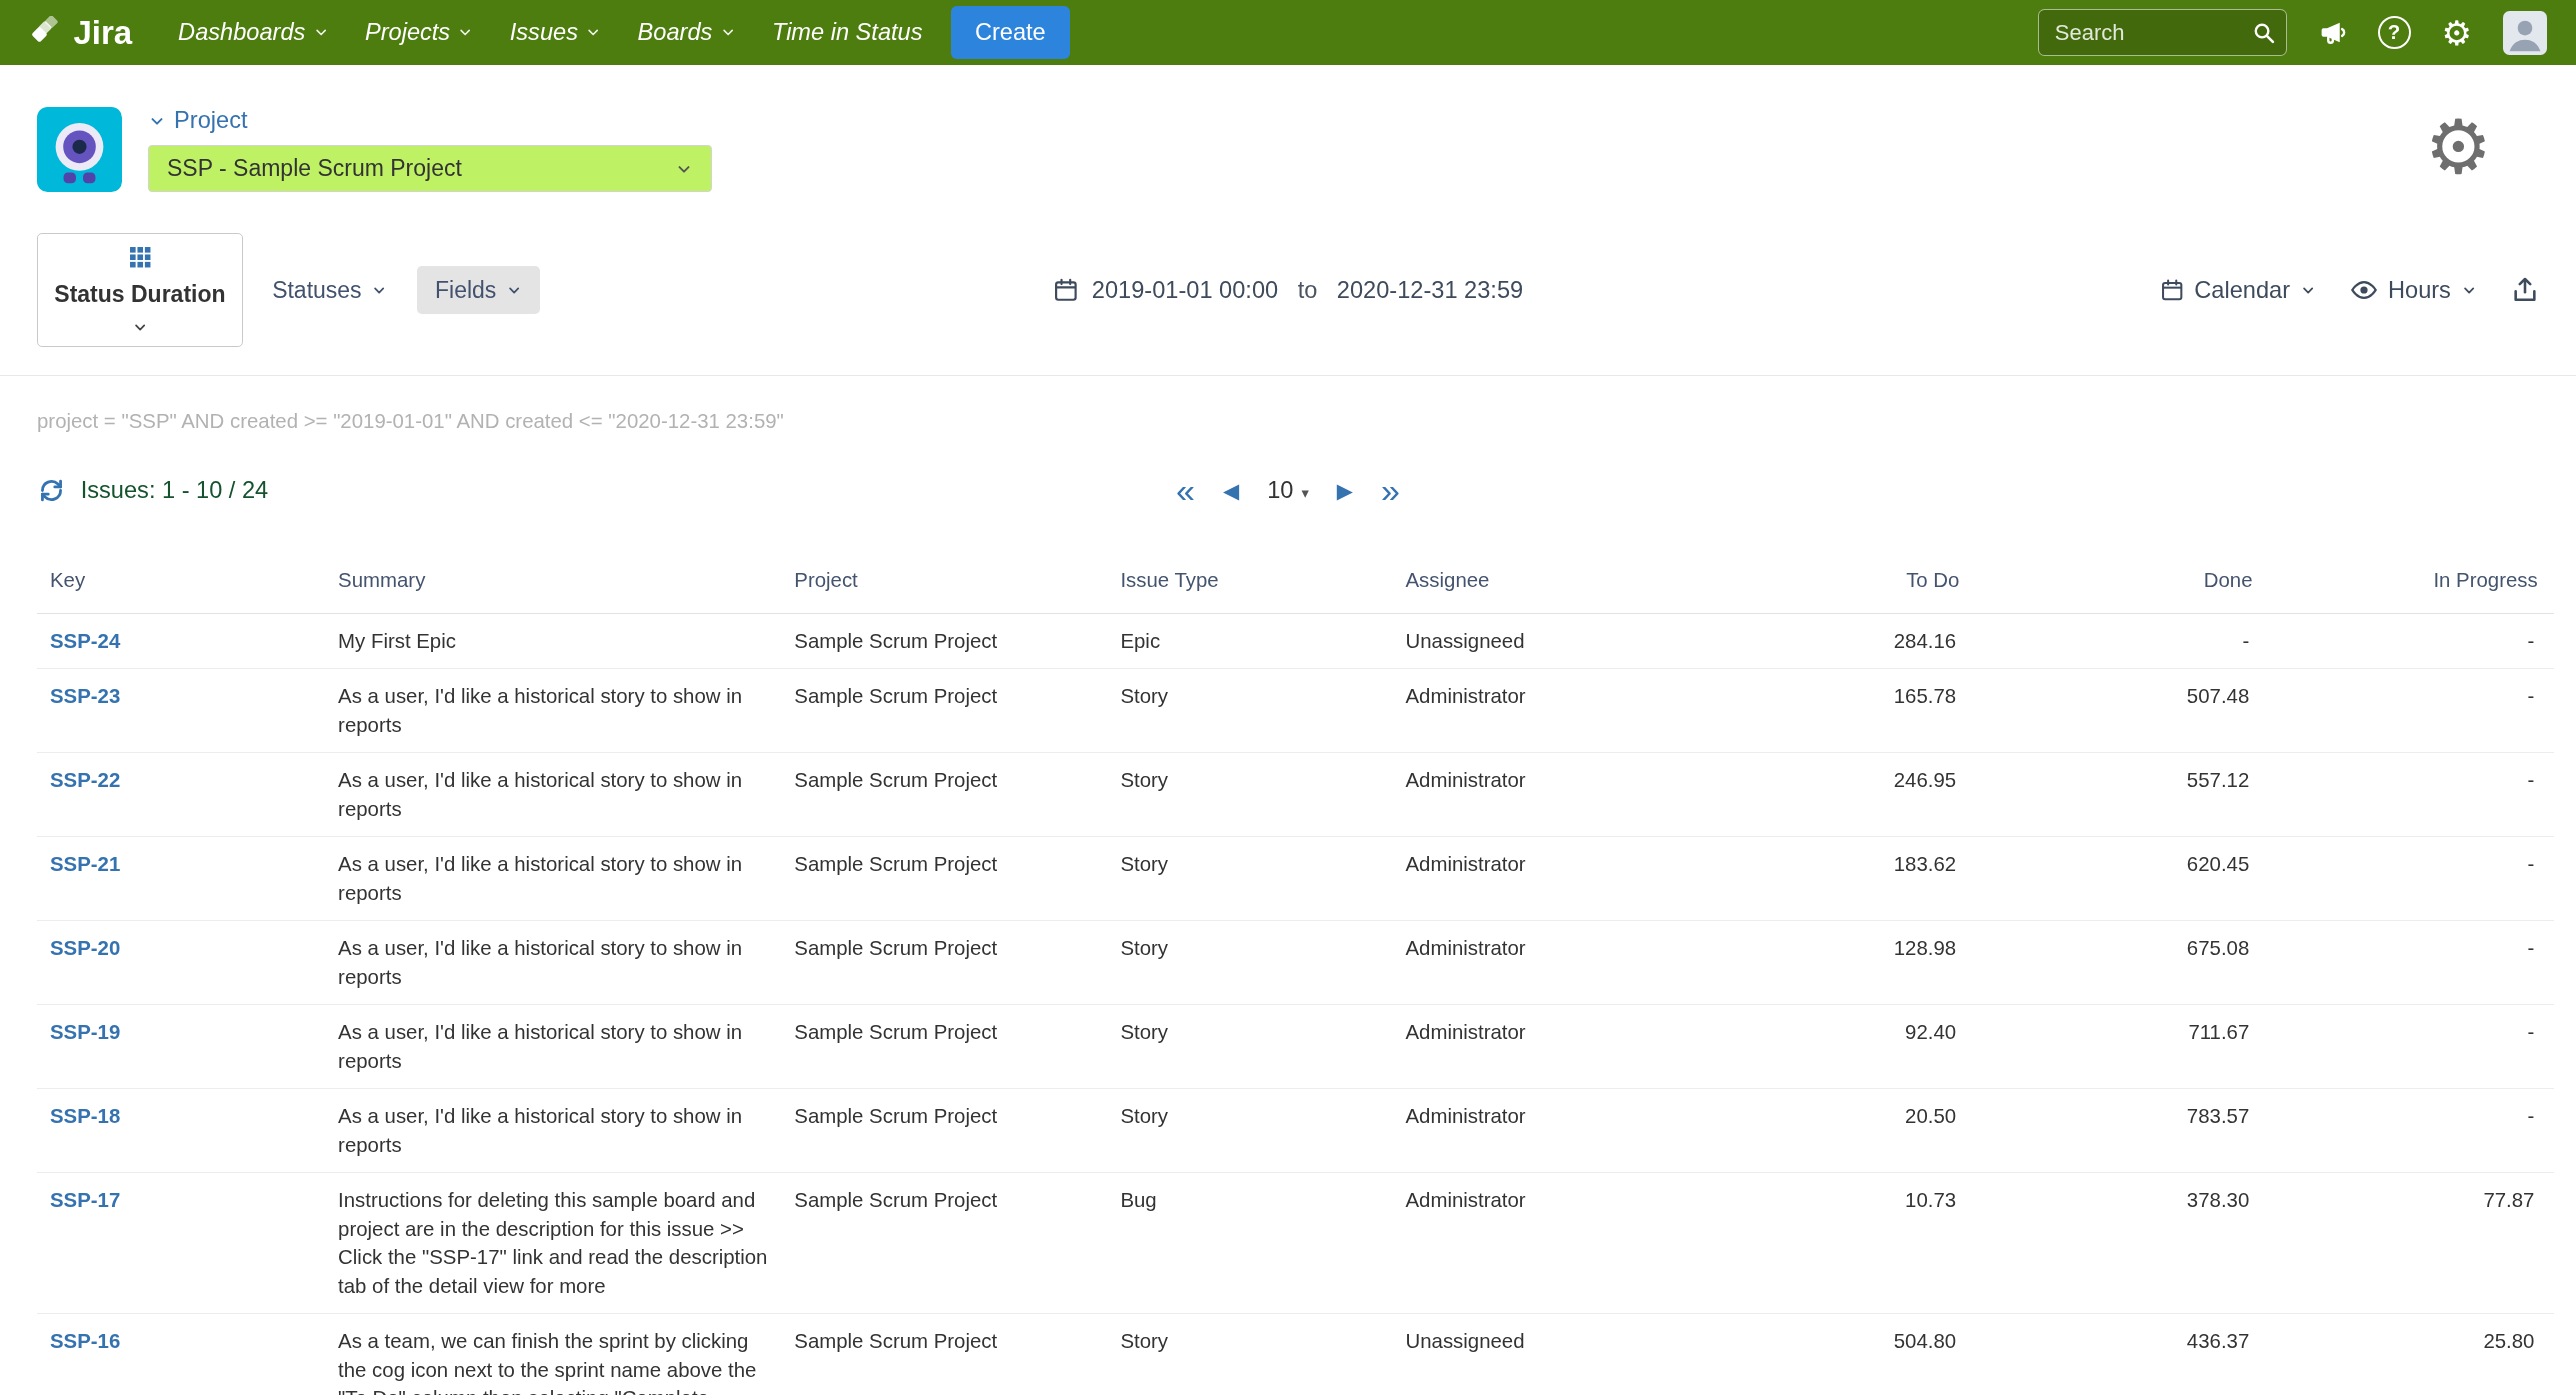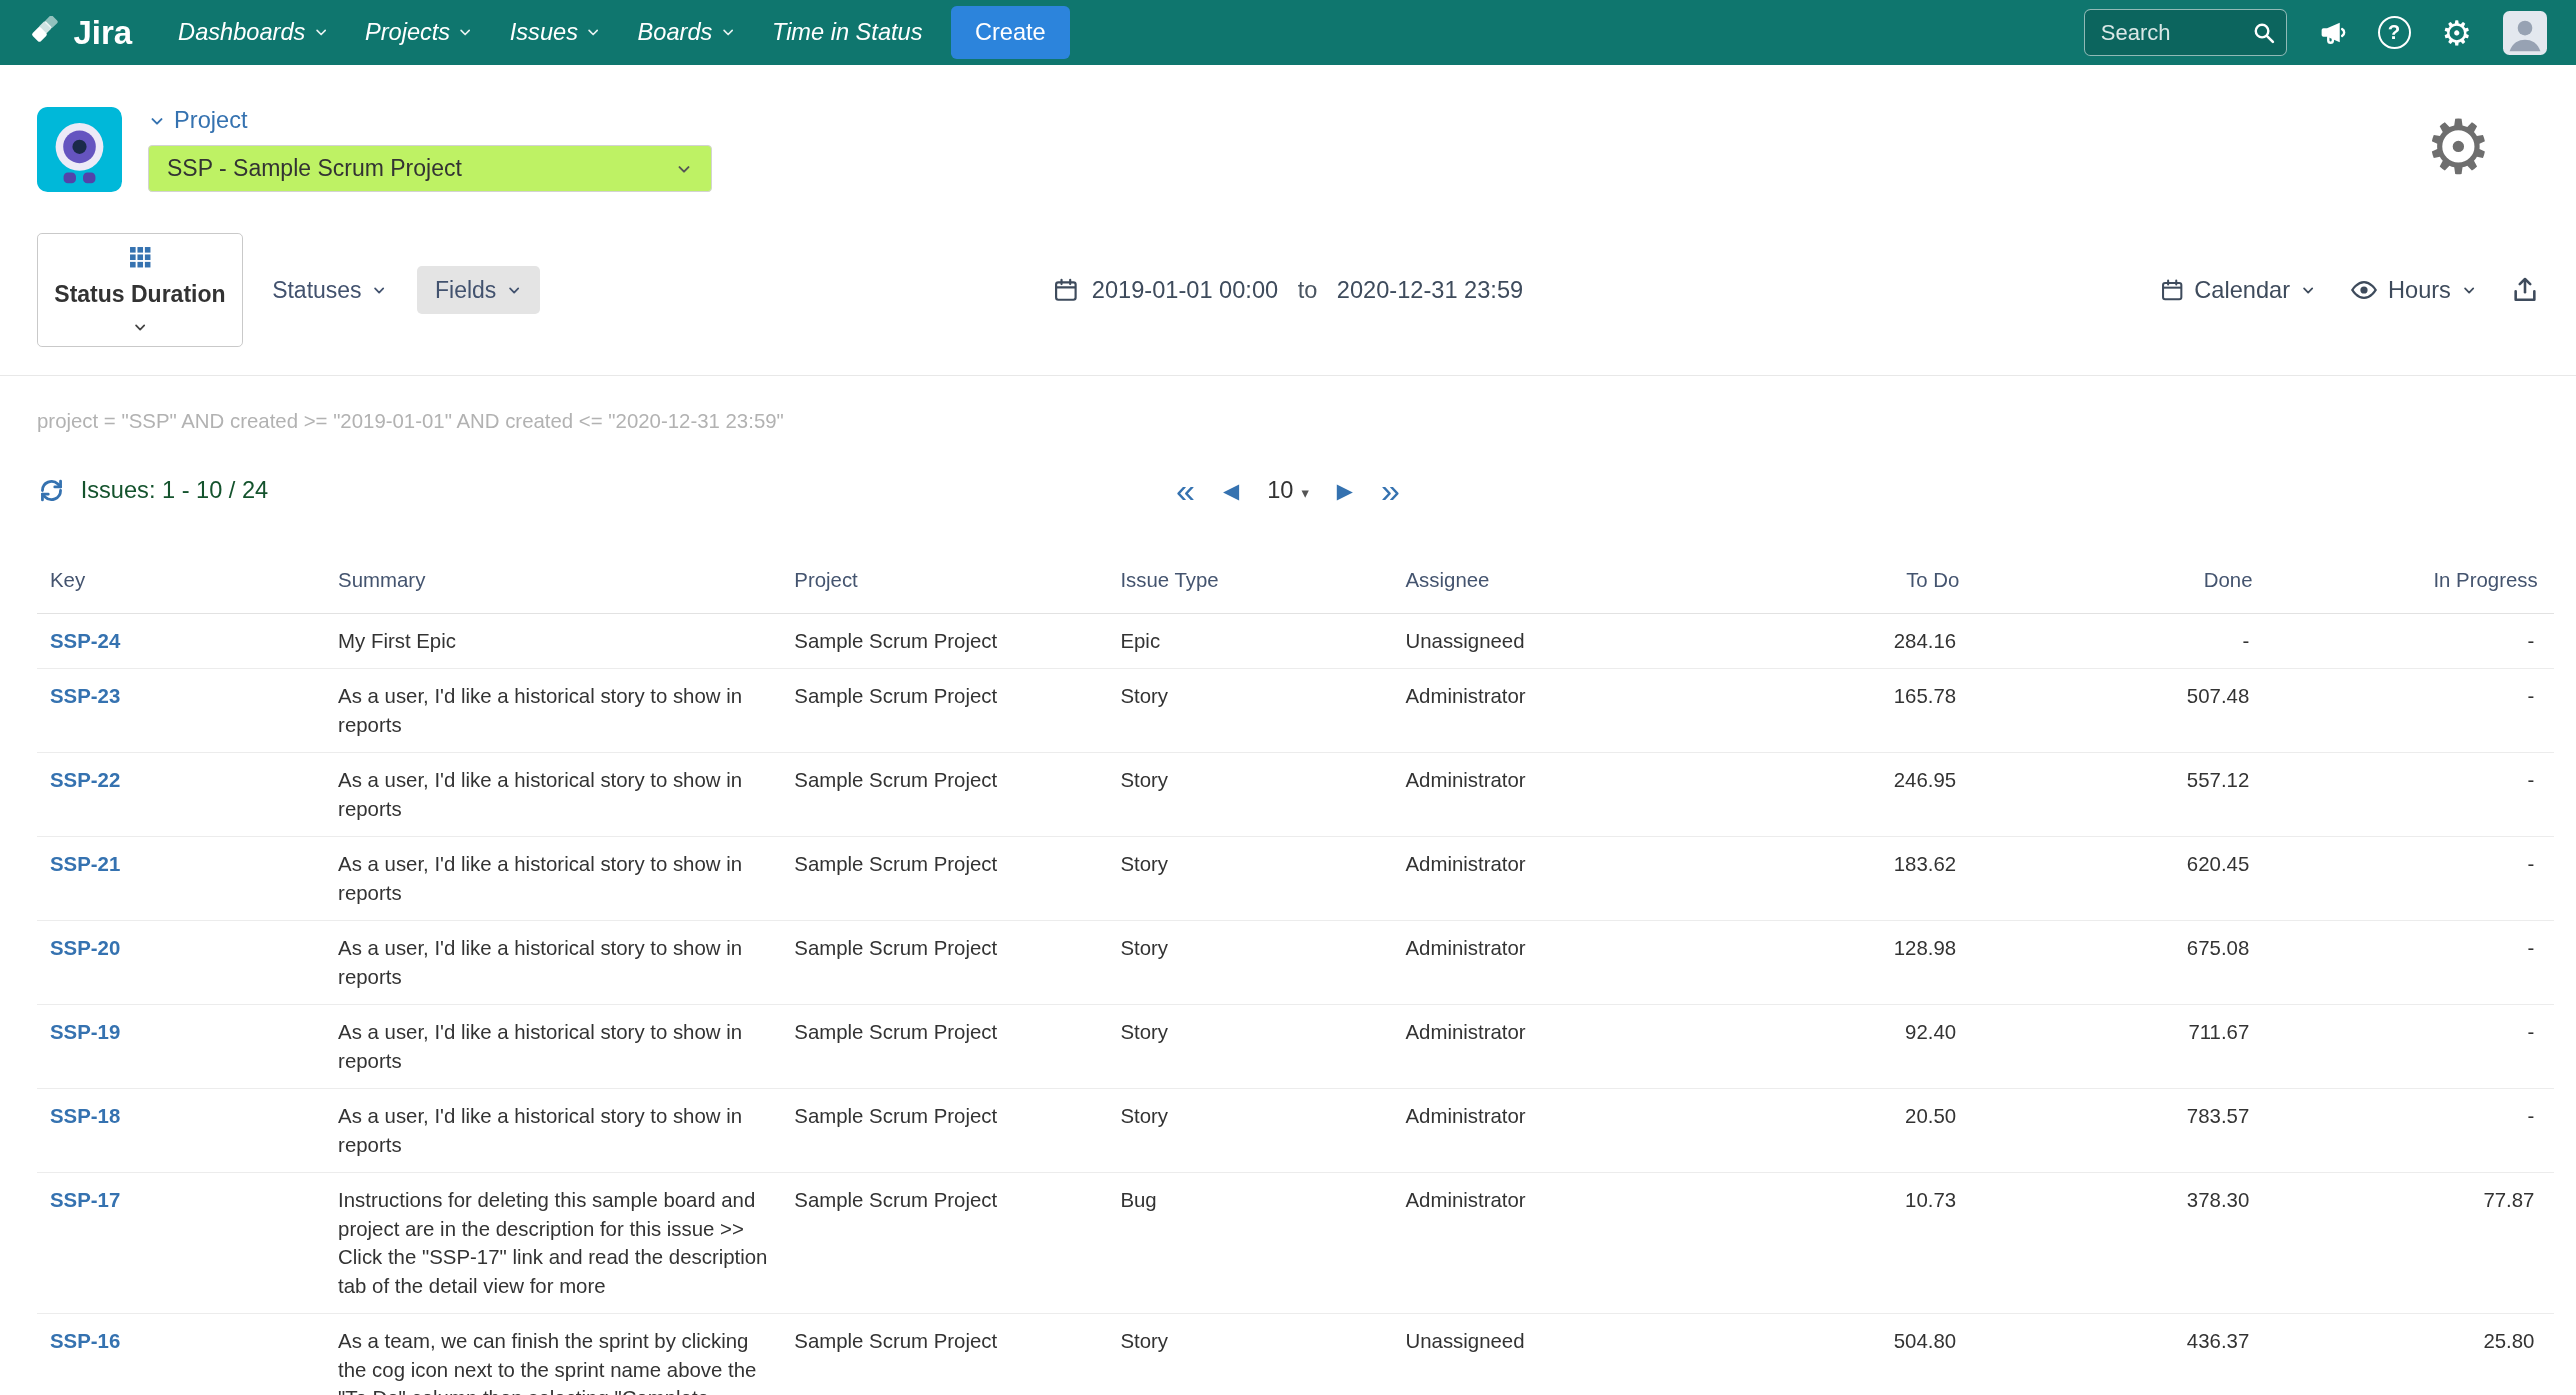--- a/index.html
+++ b/index.html
@@ -1,31 +1,31 @@
 <!DOCTYPE html>
 <html style="font-size:13px"><head>
 <meta charset="utf-8">
 <style>
   * { box-sizing: border-box; margin: 0; padding: 0; }
   html,body { width: 2576px; height: 1396px; overflow: hidden; background:#fff;
     font-family: "Liberation Sans", sans-serif; color:#333; }
 
   
-  .navbar { height: 65px; background:#0f766e; display:flex; align-items:center;
+  .navbar { height: 65px; background:#4d7c0f; display:flex; align-items:center;
     padding: 0 29px; color:#fff; }
   .brand { display:flex; align-items:center; gap:11.4px; font-size:33px; font-weight:700;
     margin-right:46px; cursor:pointer; }
   .nav-items { display:flex; align-items:center; gap:36px;font-style:italic; }
   .nav-item { display:flex; align-items:center; gap:7.3px; font-size:23.6px; color:#fff;
     text-decoration:none; cursor:pointer; white-space:nowrap; }
   .nav-item .chev { opacity:.9; }
   .create-btn { margin-left:28px; background:#2C84DC; color:#fff; border:none;
     border-radius:5.7px; padding:13px 24.4px; font-size:23.6px; font-family:inherit; cursor:pointer; }
   .nav-right { margin-left:auto; display:flex; align-items:center; gap:31px; }
-  .search-box { position:relative; width:203px; height:47px; }
+  .search-box { position:relative; width:249px; height:47px; }
   .search-box input { width:100%; height:100%; background:rgba(0,0,0,0.14);
     border:1.6px solid rgba(255,255,255,0.55); border-radius:6.5px; color:#fff;
     font-size:22px; font-family:inherit; padding:0 47px 0 16.3px; outline:none; }
   .search-box input::placeholder { color:rgba(255,255,255,0.85); }
   .search-box .mag { position:absolute; right:9.8px; top:10.6px; }
   .icon-btn { display:flex; align-items:center; justify-content:center; cursor:pointer; }
   .help-icon { width:33px; height:33px; border:2.4px solid #fff; border-radius:50%;
     color:#fff; font-size:20.4px; font-weight:700; display:flex; align-items:center;
     justify-content:center; }
   .gear-glyph { font-size:34px; color:#fff; line-height:1; }

